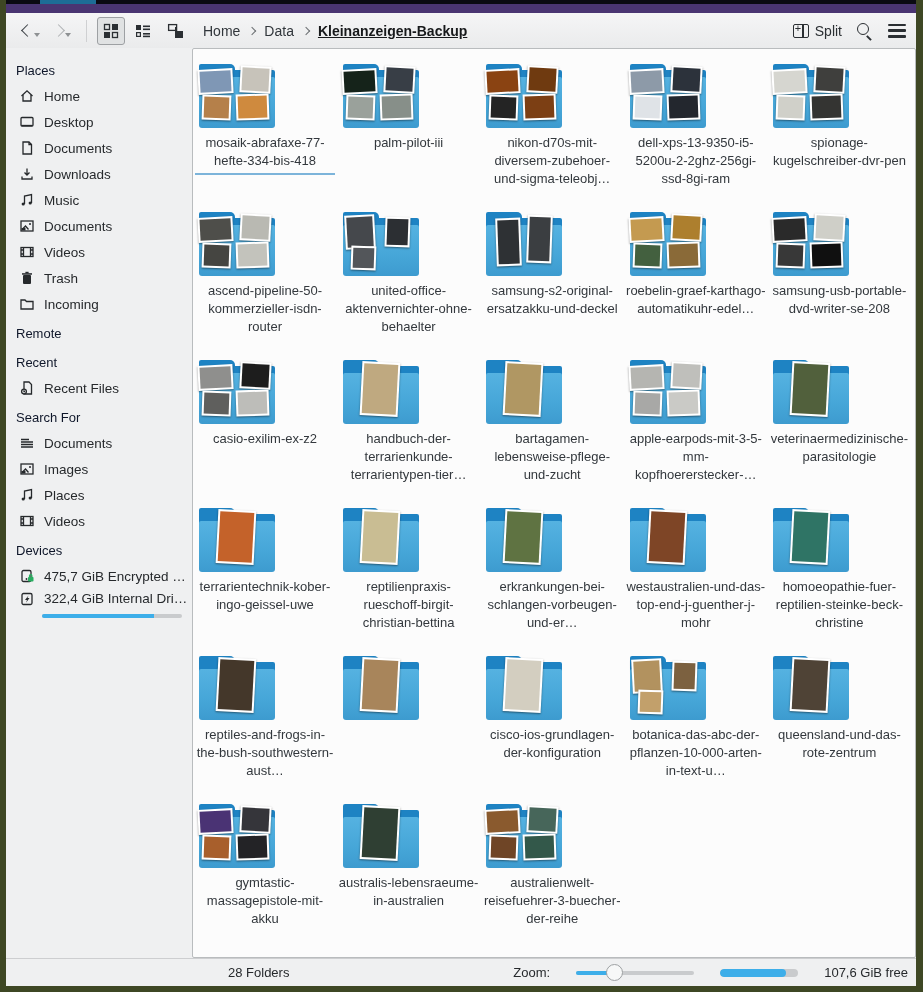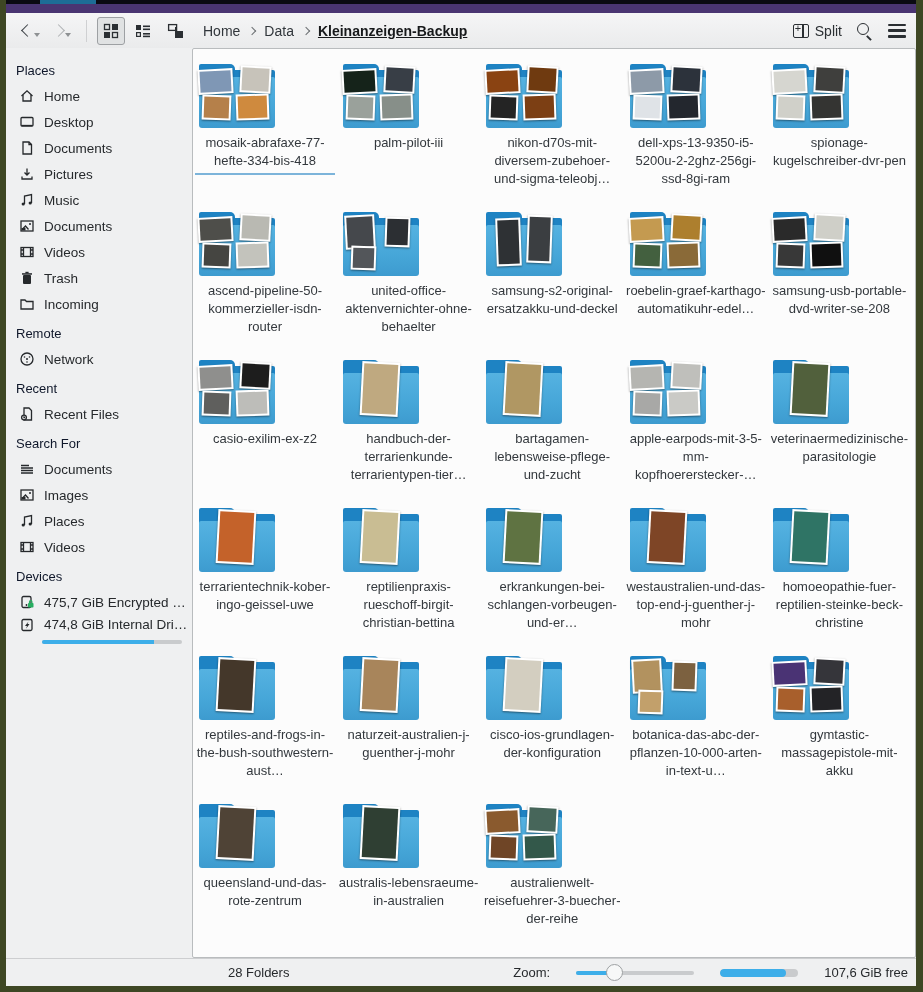--- a/index.html
+++ b/index.html
@@ -163,21 +163,21 @@
               <path d="M4 2h6l2.5 2.5V14H4z" stroke="#26292c" stroke-width="1.3" fill="none"></path>
               <path d="M10 2v2.5h2.5" stroke="#26292c" stroke-width="1.3" fill="none"></path>
             </svg>
             <span>Documents</span>
           </div>
           <div class="side-item">
             <svg width="16" height="16" viewBox="0 0 16 16">
               <path d="M8 2.5v6.5M5.5 6.5 8 9l2.5-2.5" stroke="#26292c" stroke-width="1.3" fill="none"></path>
               <path d="M3 10.5V13h10v-2.5" stroke="#26292c" stroke-width="1.3" fill="none"></path>
             </svg>
-            <span>Pictures</span>
+            <span>Downloads</span>
           </div>
           <div class="side-item">
             <svg width="16" height="16" viewBox="0 0 16 16">
               <path d="M5.5 12V4l7-1.5V11" stroke="#26292c" stroke-width="1.3" fill="none"></path>
               <circle cx="4.2" cy="12" r="1.6" fill="#26292c"></circle>
               <circle cx="11.2" cy="11" r="1.6" fill="#26292c"></circle>
             </svg>
             <span>Music</span>
           </div>
           <div class="side-item">
@@ -205,30 +205,20 @@
             </svg>
             <span>Trash</span>
           </div>
           <div class="side-item">
             <svg width="16" height="16" viewBox="0 0 16 16">
               <path d="M2 4h4l1.5 1.5H14V13H2z" stroke="#26292c" stroke-width="1.3" fill="none"></path>
             </svg>
             <span>Incoming</span>
           </div>
           <div class="sec-title">Remote</div>
-          <div class="side-item">
-            <svg width="16" height="16" viewBox="0 0 16 16">
-              <circle cx="8" cy="8" r="6" stroke="#26292c" stroke-width="1.3" fill="none"></circle>
-              <circle cx="8" cy="8" r="1" fill="#26292c"></circle>
-              <circle cx="5.5" cy="6" r=".8" fill="#26292c"></circle>
-              <circle cx="10.5" cy="6" r=".8" fill="#26292c"></circle>
-              <circle cx="8" cy="11" r=".8" fill="#26292c"></circle>
-            </svg>
-            <span>Network</span>
-          </div>
           <div class="sec-title">Recent</div>
           <div class="side-item">
             <svg width="16" height="16" viewBox="0 0 16 16">
               <path d="M5 2h5l2.5 2.5V14H5z" stroke="#26292c" stroke-width="1.3" fill="none"></path>
               <circle cx="5" cy="11.5" r="2.4" fill="#eff0f1" stroke="#26292c" stroke-width="1.3"></circle>
               <path d="M5 10.3v1.3h1.1" stroke="#26292c" stroke-width="1.3" fill="none"></path>
             </svg>
             <span>Recent Files</span>
           </div>
           <div class="sec-title">Search For</div>
@@ -271,21 +261,21 @@
               <rect x="9" y="9" width="5.5" height="4.5" rx=".8" fill="#27ae60"></rect>
               <path d="M10.5 9V7.8a1.2 1.2 0 0 1 2.4 0V9" stroke="#27ae60" stroke-width="1.2" fill="none"></path>
             </svg>
             <span>475,7 GiB Encrypted …</span>
           </div>
           <div class="side-item" style="height: 30px; align-items: flex-start; padding-top: 2px;">
             <svg width="16" height="16" viewBox="0 0 16 16">
               <rect x="3" y="2.5" width="10" height="11" rx="1.5" stroke="#26292c" stroke-width="1.3" fill="none"></rect>
               <path d="M9.5 4.5 6 9h2l-1 2.8L10.5 7h-2z" fill="#26292c"></path>
             </svg>
-            <span>474,8 GiB Internal Dri…</span>
+            <span>322,4 GiB Internal Dri…</span>
             <span class="dev-bar">
               <i style="width: 80%;"></i>
             </span>
           </div>
         </div>
       <div class="view-panel">
         <div class="grid">
   <div class="cell">
     <div class="folder-wrap">
       <div class="folder-back"></div>
@@ -617,21 +607,20 @@
   </div>
 
   <div class="cell">
     <div class="folder-wrap">
       <div class="folder-back"></div>
       <div class="folder-front"></div>
     <div class="thumb" style="left: 22px; top: 2px; width: 38px; height: 54px; transform: rotate(3deg);">
                   <i style="background: rgb(168, 133, 91);"></i>
                 </div>
               </div>
-    <div class="fname">naturzeit-australien-j-guenther-j-mohr</div>
   </div>
 
   <div class="cell">
     <div class="folder-wrap">
       <div class="folder-back"></div>
       <div class="folder-front"></div>
     <div class="thumb" style="left: 22px; top: 2px; width: 38px; height: 54px; transform: rotate(3deg);">
                   <i style="background: rgb(211, 206, 192);"></i>
                 </div>
               </div>
@@ -652,45 +641,45 @@
                   <i style="background: rgb(194, 160, 107);"></i>
                 </div>
               </div>
     <div class="fname">botanica-das-abc-der-pflanzen-10-000-arten-in-text-u…</div>
   </div>
 
   <div class="cell">
     <div class="folder-wrap">
       <div class="folder-back"></div>
       <div class="folder-front"></div>
+    <div class="thumb" style="left: 22px; top: 2px; width: 38px; height: 54px; transform: rotate(3deg);">
+                  <i style="background: rgb(79, 67, 54);"></i>
+                </div>
+              </div>
+    <div class="fname">queensland-und-das-rote-zentrum</div>
+  </div>
+
+  <div class="cell">
+    <div class="folder-wrap">
+      <div class="folder-back"></div>
+      <div class="folder-front"></div>
     <div class="thumb" style="left: 3px; top: 5px; width: 35px; height: 25px; transform: rotate(-3deg);">
                   <i style="background: rgb(74, 51, 116);"></i>
                 </div>
                 <div class="thumb" style="left: 45px; top: 2px; width: 31px; height: 27px; transform: rotate(3deg);">
                   <i style="background: rgb(53, 53, 58);"></i>
                 </div>
                 <div class="thumb" style="left: 7px; top: 31px; width: 29px; height: 25px; transform: rotate(2deg);">
                   <i style="background: rgb(168, 95, 44);"></i>
                 </div>
                 <div class="thumb" style="left: 41px; top: 30px; width: 33px; height: 26px; transform: rotate(-2deg);">
                   <i style="background: rgb(35, 35, 38);"></i>
                 </div>
               </div>
     <div class="fname">gymtastic-massagepistole-mit-akku</div>
-  </div>
-
-  <div class="cell">
-    <div class="folder-wrap">
-      <div class="folder-back"></div>
-      <div class="folder-front"></div>
-    <div class="thumb" style="left: 22px; top: 2px; width: 38px; height: 54px; transform: rotate(3deg);">
-                  <i style="background: rgb(79, 67, 54);"></i>
-                </div>
-              </div>
-    <div class="fname">queensland-und-das-rote-zentrum</div>
   </div>
 
   <div class="cell">
     <div class="folder-wrap">
       <div class="folder-back"></div>
       <div class="folder-front"></div>
     <div class="thumb" style="left: 22px; top: 2px; width: 38px; height: 54px; transform: rotate(3deg);">
                   <i style="background: rgb(47, 63, 51);"></i>
                 </div>
               </div>

